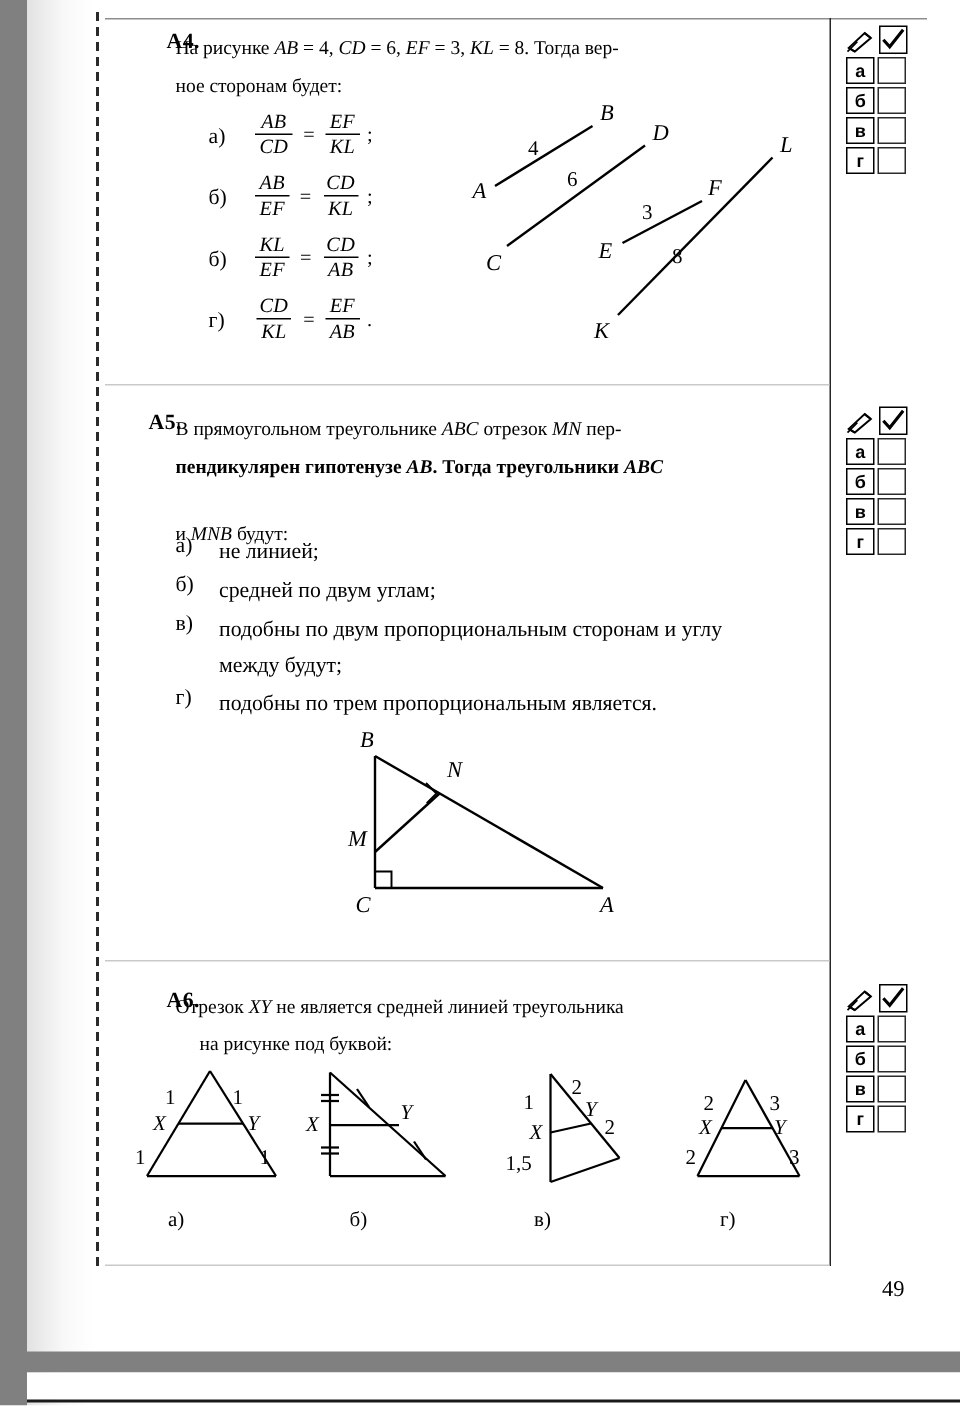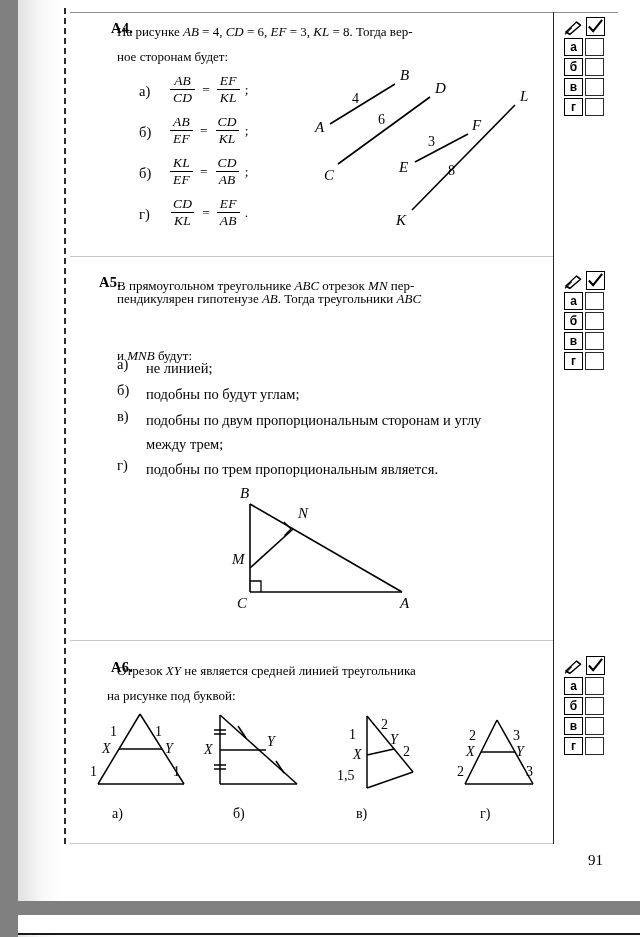--- a/index.html
+++ b/index.html
@@ -312,32 +312,32 @@
     <div class="ans-check"></div>
   </div>
   <div class="ans-row">
     <div class="ans-letter">г</div>
     <div class="ans-check"></div>
   </div>
 </div>
 
 <div class="q-num" style="left:64px; top:274px;">A5.</div>
 <div class="q-body" style="left:117px; top:273px; width:432px;">В прямоугольном треугольнике <span class="ital">ABC</span> отрезок <span class="ital">MN</span> пер-</div>
-<div class="q-body" style="left:117px; top:286px; width:432px;">пендикулярен гипотенузе <span class="ital">AB</span>. Тогда треугольники <span class="ital">ABC</span></div>
+<div class="q-body" style="left:117px; top:298px; width:432px;font-weight:bold;">пендикулярен гипотенузе <span class="ital">AB</span>. Тогда треугольники <span class="ital">ABC</span></div>
 <div class="q-body" style="left:117px; top:323px; width:432px;margin-top:20px;">и <span class="ital">MNB</span> будут:</div>
 
 <div class="opt-letter" style="left:117px; top:356px;">а)</div>
 <div class="opt-row" style="left:146px; top:356px; width:400px;">не линией;</div>
 
 <div class="opt-letter" style="left:117px; top:382px;">б)</div>
-<div class="opt-row" style="left:146px; top:382px; width:400px;">подобны по будут углам;</div>
+<div class="opt-row" style="left:146px; top:382px; width:400px;">средней по двум углам;</div>
 
 <div class="opt-letter" style="left:117px; top:408px;">в)</div>
 <div class="opt-row" style="left:146px; top:408px; width:404px;">подобны по двум пропорциональным сторонам и углу</div>
-<div class="opt-row" style="left:146px; top:432px; width:404px;">между трем;</div>
+<div class="opt-row" style="left:146px; top:432px; width:404px;">между будут;</div>
 
 <div class="opt-letter" style="left:117px; top:457px;">г)</div>
 <div class="opt-row" style="left:146px; top:457px; width:404px;">подобны по трем пропорциональным является.</div>
 
 <div class="fig" style="left:210px; top:482px;">
   <svg width="220" height="130" viewBox="0 0 220 130">
 
     <line x1="40" y1="22" x2="40" y2="110" stroke="#000" stroke-width="1.6"></line>
     <line x1="40" y1="110" x2="192" y2="110" stroke="#000" stroke-width="1.6"></line>
     <line x1="40" y1="22" x2="192" y2="110" stroke="#000" stroke-width="1.6"></line>
@@ -382,21 +382,21 @@
     <div class="ans-check"></div>
   </div>
   <div class="ans-row">
     <div class="ans-letter">г</div>
     <div class="ans-check"></div>
   </div>
 </div>
 
 <div class="q-num" style="left:76px; top:659px;">A6.</div>
 <div class="q-body" style="left:117px; top:658px; width:434px;">Отрезок <span class="ital">XY</span> не является средней линией треугольника</div>
-<div class="q-body" style="left:107px; top:683px; width:434px;">на рисунке под буквой:</div>
+<div class="q-body" style="left:133px; top:683px; width:434px;">на рисунке под буквой:</div>
 
 <div class="fig" style="left:88px; top:706px;">
   <svg width="110" height="95" viewBox="0 0 110 95">
 
     <line x1="52" y1="8" x2="10" y2="78" stroke="#000" stroke-width="1.5"></line>
     <line x1="52" y1="8" x2="96" y2="78" stroke="#000" stroke-width="1.5"></line>
     <line x1="10" y1="78" x2="96" y2="78" stroke="#000" stroke-width="1.5"></line>
 
     <line x1="31" y1="43" x2="74" y2="43" stroke="#000" stroke-width="1.5"></line>
     <text class="up" x="22" y="30" font-size="14">1</text>
@@ -494,13 +494,13 @@
   <div class="ans-row">
     <div class="ans-letter">в</div>
     <div class="ans-check"></div>
   </div>
   <div class="ans-row">
     <div class="ans-letter">г</div>
     <div class="ans-check"></div>
   </div>
 </div>
 
-<div class="page-no" style="left:588px; top:852px;">91</div>
+<div class="page-no" style="left:588px; top:852px;">49</div>
 
 </body></html>

